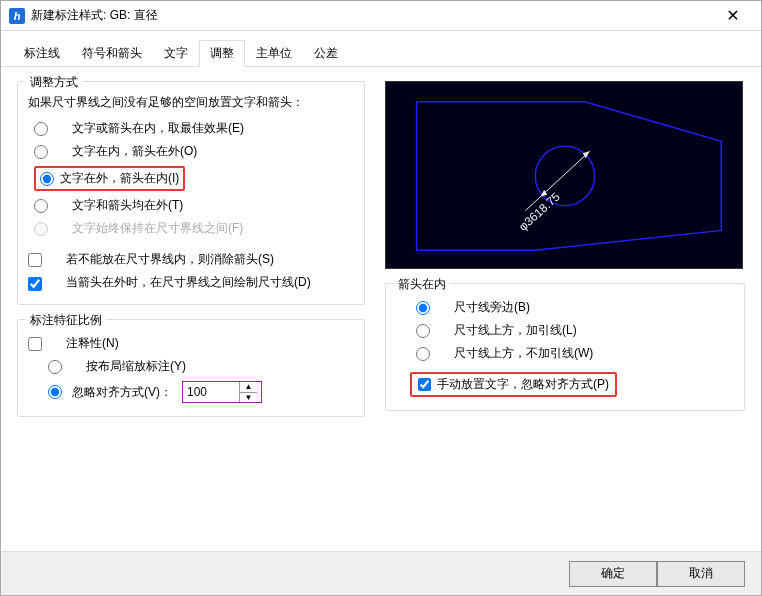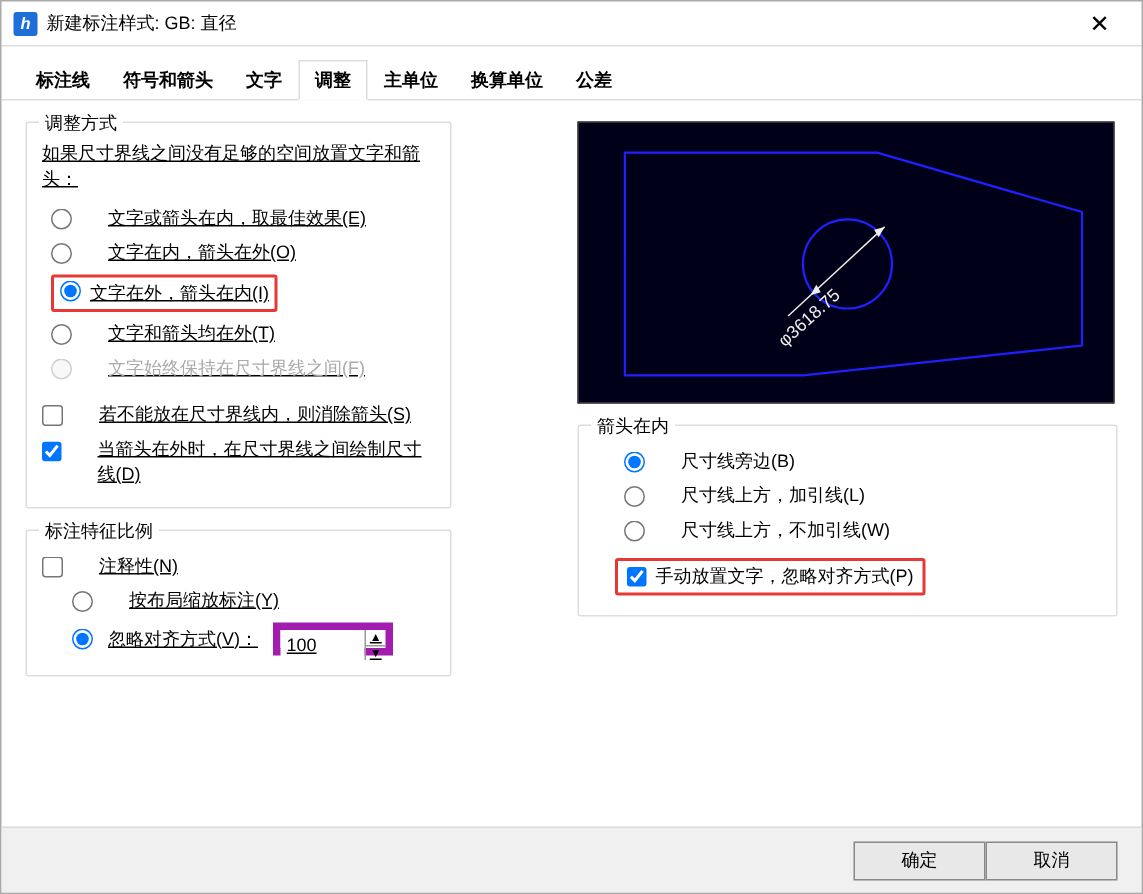--- a/index.html
+++ b/index.html
@@ -1,38 +1,38 @@
 <!DOCTYPE html>
 <html><head>
 <meta charset="utf-8">
 <style>
 * { box-sizing: border-box; margin: 0; padding: 0; font-family: "Microsoft YaHei", "SimSun", sans-serif; font-size: 12px; }
 body { background: #fff; width: 762px; height: 596px; border: 1px solid #aaa; position: relative; }
 .titlebar { height: 30px; display: flex; align-items: center; padding: 0 8px; border-bottom: 1px solid #ddd; }
 .titlebar .app-icon { width: 16px; height: 16px; background: #1e6fd9; border-radius: 2px; display:inline-flex;align-items:center;justify-content:center;color:#fff;font-style:italic;font-weight:bold;font-size:11px;margin-right:6px;}
 .titlebar .title { flex: 1; }
 .titlebar .close { width: 40px; text-align:center; font-size:16px; cursor:pointer;}
-.tabs { display:flex; padding: 8px 12px 0 12px; gap:0; border-bottom:1px solid #ddd;font-weight:bold;}
+.tabs { display:flex; padding: 8px 12px 0 12px; gap:0; border-bottom:1px solid #ddd;}
 .tabs .tab { padding: 4px 10px; cursor:pointer; border:1px solid transparent; border-bottom:none; position:relative; top:1px;}
 .tabs .tab.active { background:#fff; border-color:#ddd; border-bottom:1px solid #fff;}
 .content { padding: 14px 16px; position:relative; height: 492px;}
 .group { border:1px solid #ddd; border-radius:2px; padding: 12px 10px 10px 10px; margin-bottom:14px; position:relative;}
 .group-title { position:absolute; top:-8px; left:8px; background:#fff; padding:0 4px;}
-.left-col { width: 284px; float:left;text-decoration:underline;}
+.left-col { width: 348px; float:left;}
 .right-col { width: 360px; float:right;}
 .radio-row, .check-row { display:flex; align-items:center; padding:3px 0; gap:24px;}
 .radio-row input[type=radio], .check-row input[type=checkbox] { width:14px; height:14px;}
 .indent { padding-left: 20px;}
 .disabled { color:#aaa;}
 .highlight-red { border:2px solid #e53935; border-radius:2px; padding:2px 4px;}
 .fit-options { padding-left:6px;}
 .preview { width:358px; height:188px; background:#000019; border:1px solid #333; position:relative; overflow:hidden;}
 .preview svg { width:100%; height:100%;}
 .scale-row { display:flex; align-items:center; gap:10px;}
-.numbox { border:5px solid #a21caf; width:80px; height:22px; display:flex; }
+.numbox { border:1px solid #a21caf; width:80px; height:22px; display:flex; }
 .numbox input { border:none; width:56px; padding:0 4px; height:20px; outline:none;}
 .numbox .spin { width:18px; border-left:1px solid #999; height:20px; display:flex; flex-direction:column;}
 .numbox .spin div { flex:1; font-size:8px; text-align:center; line-height:9px; cursor:pointer; border-bottom:1px solid #999;}
 .numbox .spin div:last-child { border-bottom:none;}
 .footer { position:absolute; bottom:0; left:0; right:0; height:44px; border-top:1px solid #ddd; display:flex; justify-content:flex-end; align-items:center; padding-right:16px; background:#f0f0f0;}
 .btn { min-width:88px; height:26px; border:1px solid #888; background:#e8e8e8; cursor:pointer; padding:0 16px;}
 label { cursor:pointer;}
 .text-pos-group .highlight-red { display:inline-block; margin-left:-6px; padding:2px 6px;justify-content:center;}
 .clearfix::after { content:""; display:block; clear:both;}
 </style>
@@ -44,41 +44,40 @@
   <span class="title">新建标注样式: GB: 直径</span>
   <span class="close">✕</span>
 </div>
 
 <div class="tabs">
   <div class="tab">标注线</div>
   <div class="tab">符号和箭头</div>
   <div class="tab">文字</div>
   <div class="tab active">调整</div>
   <div class="tab">主单位</div>
-  <div class="tab">换算单位</div>
   <div class="tab">公差</div>
 </div>
 
 <div class="content clearfix">
 
   <div class="left-col">
     <div class="group">
       <span class="group-title">调整方式</span>
       <div style="margin-bottom:6px;">如果尺寸界线之间没有足够的空间放置文字和箭头：</div>
       <div class="fit-options indent">
         <div class="radio-row">
             <input type="radio" name="fit" style="">
             <label>文字或箭头在内，取最佳效果(E)</label>
           </div>
         <div class="radio-row">
             <input type="radio" name="fit" style="">
             <label>文字在内，箭头在外(O)</label>
           </div>
         <div class="radio-row">
-            <span class="highlight-red" style="display:flex;gap:6px;">
+            <span class="highlight-red" style="display:flex;align-items:center;gap:6px;">
               <input type="radio" name="fit" checked="" style="">
               <label>文字在外，箭头在内(I)</label>
             </span>
           </div>
         <div class="radio-row">
             <input type="radio" name="fit" style="">
             <label>文字和箭头均在外(T)</label>
           </div>
         <div class="radio-row disabled">
             <input type="radio" name="fit" disabled="" style="">

